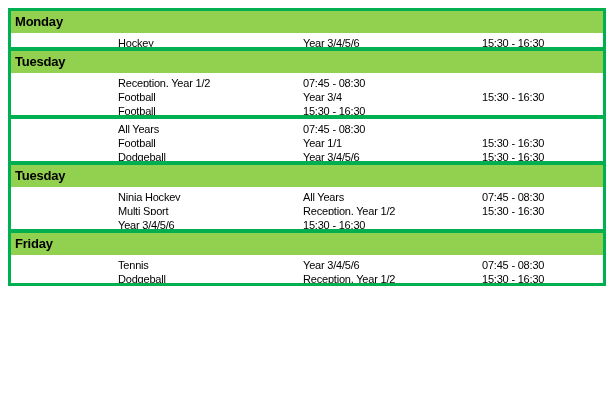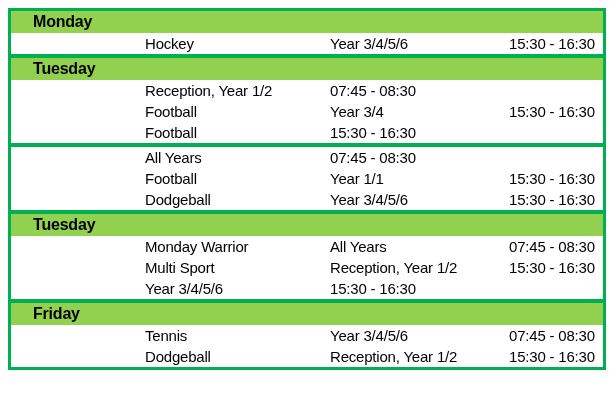--- a/index.html
+++ b/index.html
@@ -25,38 +25,37 @@
     border: 3px solid var(--border, #00B050);
     background: var(--row-bg, #fff);
   }
   .day-section + .day-section {
     border-top: 4px solid var(--border, #00B050);
   }
   .day-band {
     height: 22px;
     line-height: 22px;
     background: var(--band, #92D050);
-    padding-left: 22px;
-    font-size: 16px;
+    padding-left: 4px;
+    font-size: 13px;
     font-weight: bold;
     letter-spacing: -0.2px;
     white-space: nowrap;
     overflow: hidden;
   }
   .activity-row {
     display: grid;
     grid-template-columns: 107px 185px 179px auto;
-    height: 21px;
+    height: 14px;
     line-height: 21px;
     background: var(--row-bg, #fff);
-    font-size: 15px;
+    font-size: 11px;
     letter-spacing: -0.2px;
     white-space: nowrap;
     overflow: hidden;
-    padding-left: 27px;
   }
   .cell {
     overflow: hidden;
     white-space: nowrap;
   }
 </style>
 </head>
 <body>
 
 <div class="canvas" style="--band: #92D050; --border: #00B050; --row-bg: #FFFFFF; --text: #000000;">
@@ -122,21 +121,21 @@
   </div>
 </section>
 
   <section class="day-section">
     <div class="day-band">
       <span class="day-label">Tuesday</span>
     </div>
 
   <div class="activity-row">
     <span class="cell col-indent"></span>
-    <span class="cell col-activity">Monday Warrior</span>
+    <span class="cell col-activity">Ninja Hockey</span>
     <span class="cell col-years">All Years</span>
     <span class="cell col-time">07:45 - 08:30</span>
   </div>
 
   <div class="activity-row">
     <span class="cell col-indent"></span>
     <span class="cell col-activity">Multi Sport</span>
     <span class="cell col-years">Reception, Year 1/2</span>
     <span class="cell col-time">15:30 - 16:30</span>
   </div>

